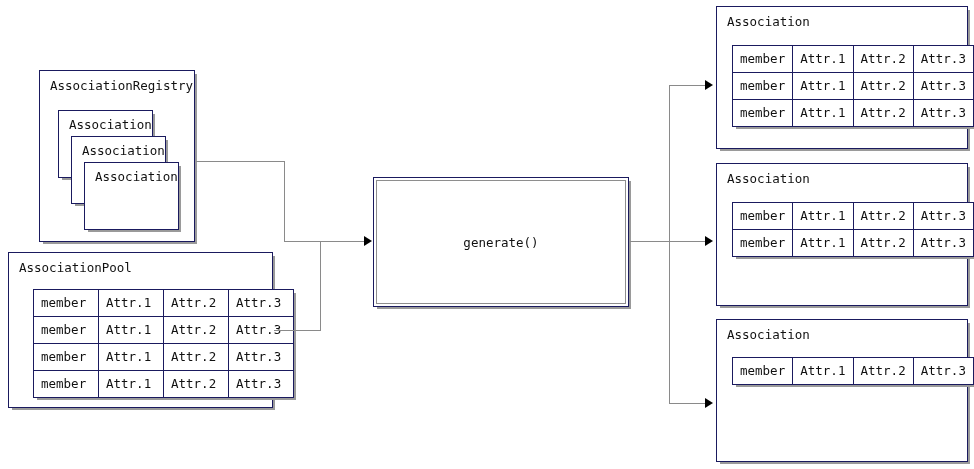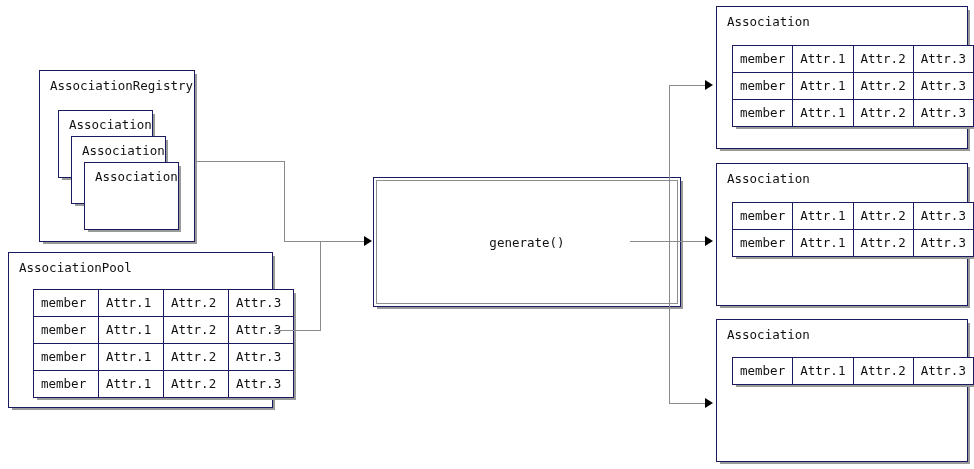--- a/index.html
+++ b/index.html
@@ -169,21 +169,21 @@
 
   <div class="conn h" style="left:196px; top:161px; width:88px;"></div>
   <div class="conn v" style="left:284px; top:161px; height:80px;"></div>
 
   <div class="conn h" style="left:274px; top:330px; width:46px;"></div>
   <div class="conn v" style="left:320px; top:241px; height:90px;"></div>
 
   <div class="conn h" style="left:284px; top:241px; width:80px;"></div>
   <div class="arrow" style="left:364px; top:236px;"></div>
 
-  <div class="process-box" style="left:373px; top:177px; width:308px; height:130px;">
+  <div class="process-box" style="left:373px; top:177px; width:256px; height:130px;">
     <div class="process-inner"></div>
     <div class="process-label">generate()</div>
   </div>
 
   <div class="conn h" style="left:630px; top:241px; width:81px;"></div>
   <div class="conn v" style="left:669px; top:85px; height:318px;"></div>
 
   <div class="conn h" style="left:669px; top:85px; width:42px;"></div>
   <div class="arrow" style="left:705px; top:80px;"></div>
 

